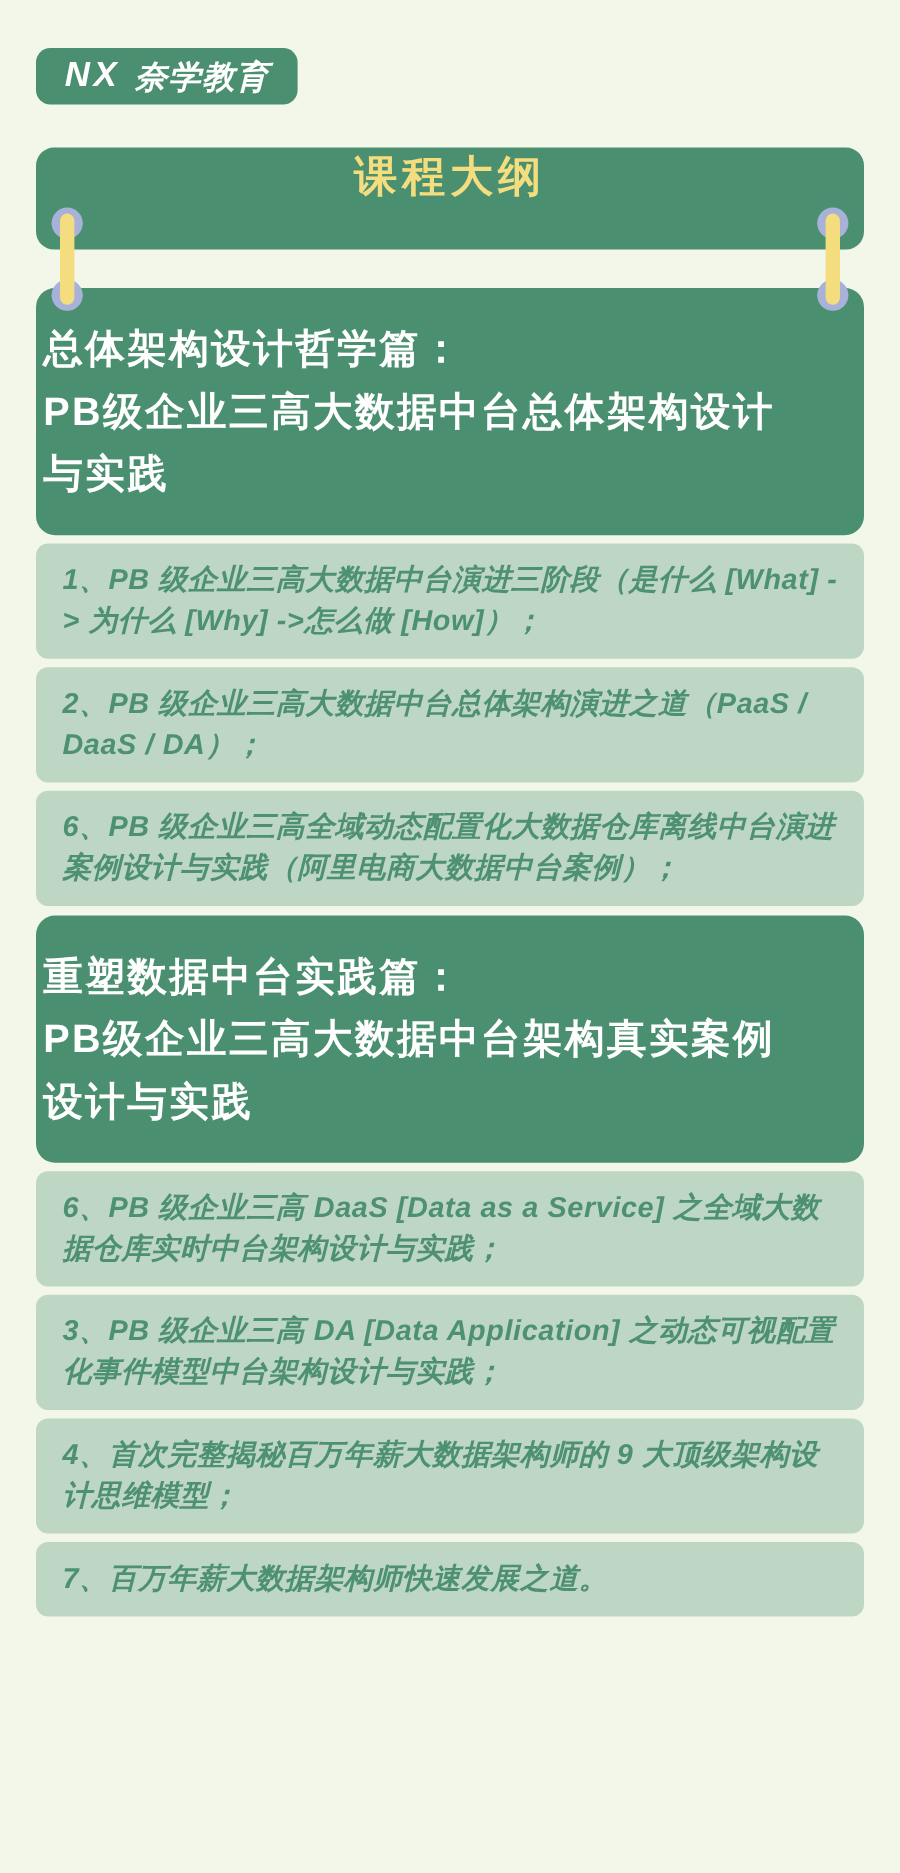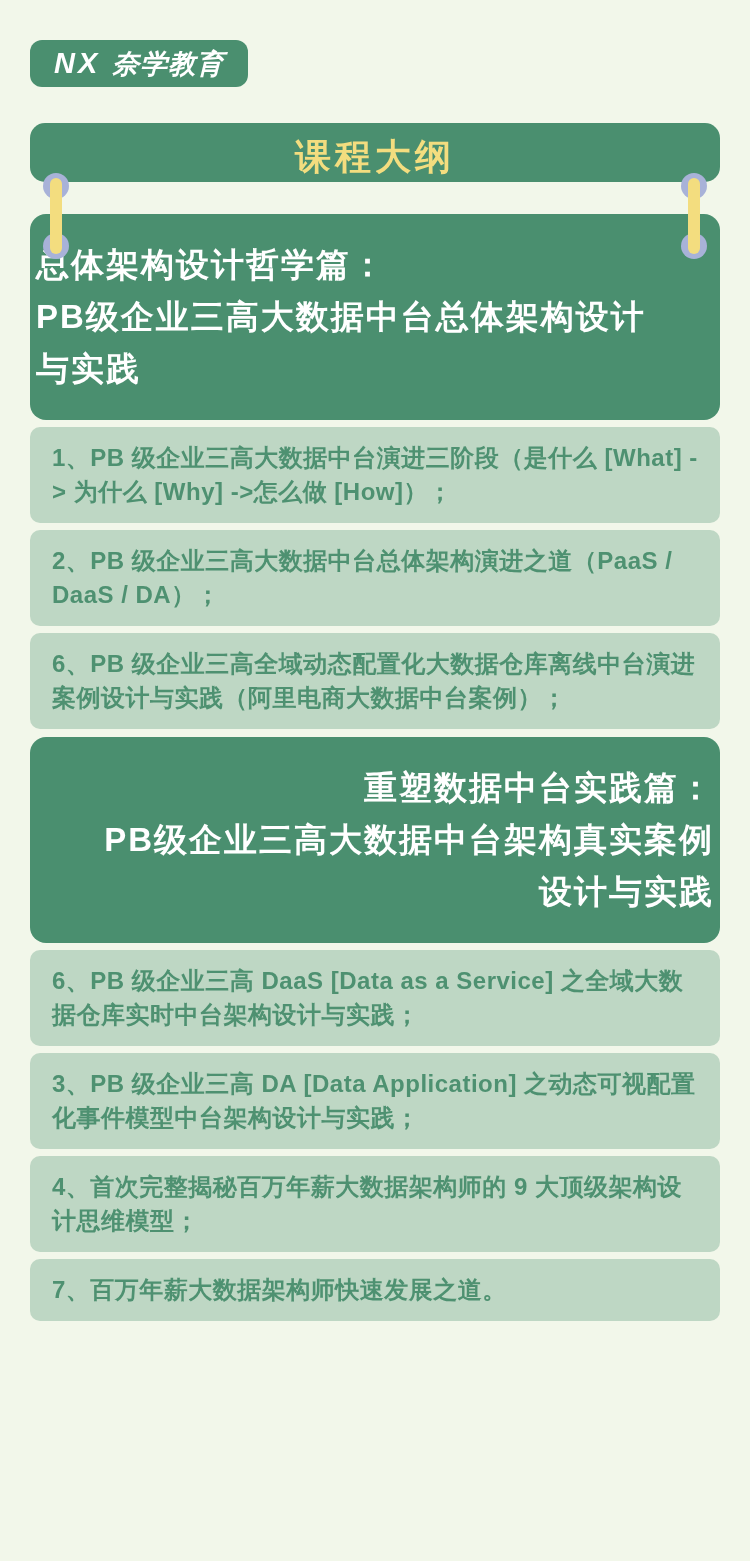--- a/index.html
+++ b/index.html
@@ -23,22 +23,22 @@
   .brand{
     display:inline-flex;align-items:center;
     background:var(--dark-green);color:var(--title-white);
     border-radius:12px;height:47px;padding:0 24px;
     font-weight:700;font-size:27px;letter-spacing:1px;font-style:italic;
   }
   .brand .mark{font-size:29px;letter-spacing:3px;margin-right:12px;font-weight:700;}
   
   .main{position:relative;margin-top:36px;width:690px;}
   .outline-header{
-    background:var(--dark-green);border-radius:15px;height:59px;
-    display:flex;align-items:flex-end;justify-content:center;
+    background:var(--dark-green);border-radius:15px;height:85px;
+    display:flex;align-items:flex-start;justify-content:center;
   }
   .outline-header .t{
     color:var(--accent-yellow);font-size:36px;font-weight:700;letter-spacing:4px;
   }
   
   .pin{position:absolute;top:50px;width:26px;height:86px;z-index:5;}
   .pin.left{left:13px;}
   .pin.right{right:13px;}
   .pin .cap{
     position:absolute;left:0;width:26px;height:26px;border-radius:50%;
@@ -48,31 +48,31 @@
   .pin .cap.bottom{bottom:0;}
   .pin .bar{
     position:absolute;left:7px;top:5px;bottom:5px;width:12px;border-radius:7px;
     background:var(--accent-yellow);
   }
   
   .section-card{
     background:var(--dark-green);border-radius:16px;
     padding:25px 6px;margin-top:32px;
   }
-  .section-card.second{margin-top:8px;text-align:right;}
+  .section-card.second{margin-top:8px;}
   .section-title{
     color:var(--title-white);font-size:33px;font-weight:700;
     line-height:52px;letter-spacing:2px;white-space:pre-line;
   }
   
   .items{display:flex;flex-direction:column;gap:7px;margin-top:7px;}
   .item{
     background:var(--light-box);border-radius:10px;
     color:var(--item-text);font-size:24px;font-weight:600;
-    line-height:34px;padding:14px 22px;letter-spacing:0.5px;
+    line-height:34px;padding:14px 22px;letter-spacing:0.5px;font-style:italic;
   }
 </style>
 </head>
 <body>
 
 <div class="page">
 
   <div class="brand">
     <span class="mark">NX</span>
     <span>奈学教育</span>

